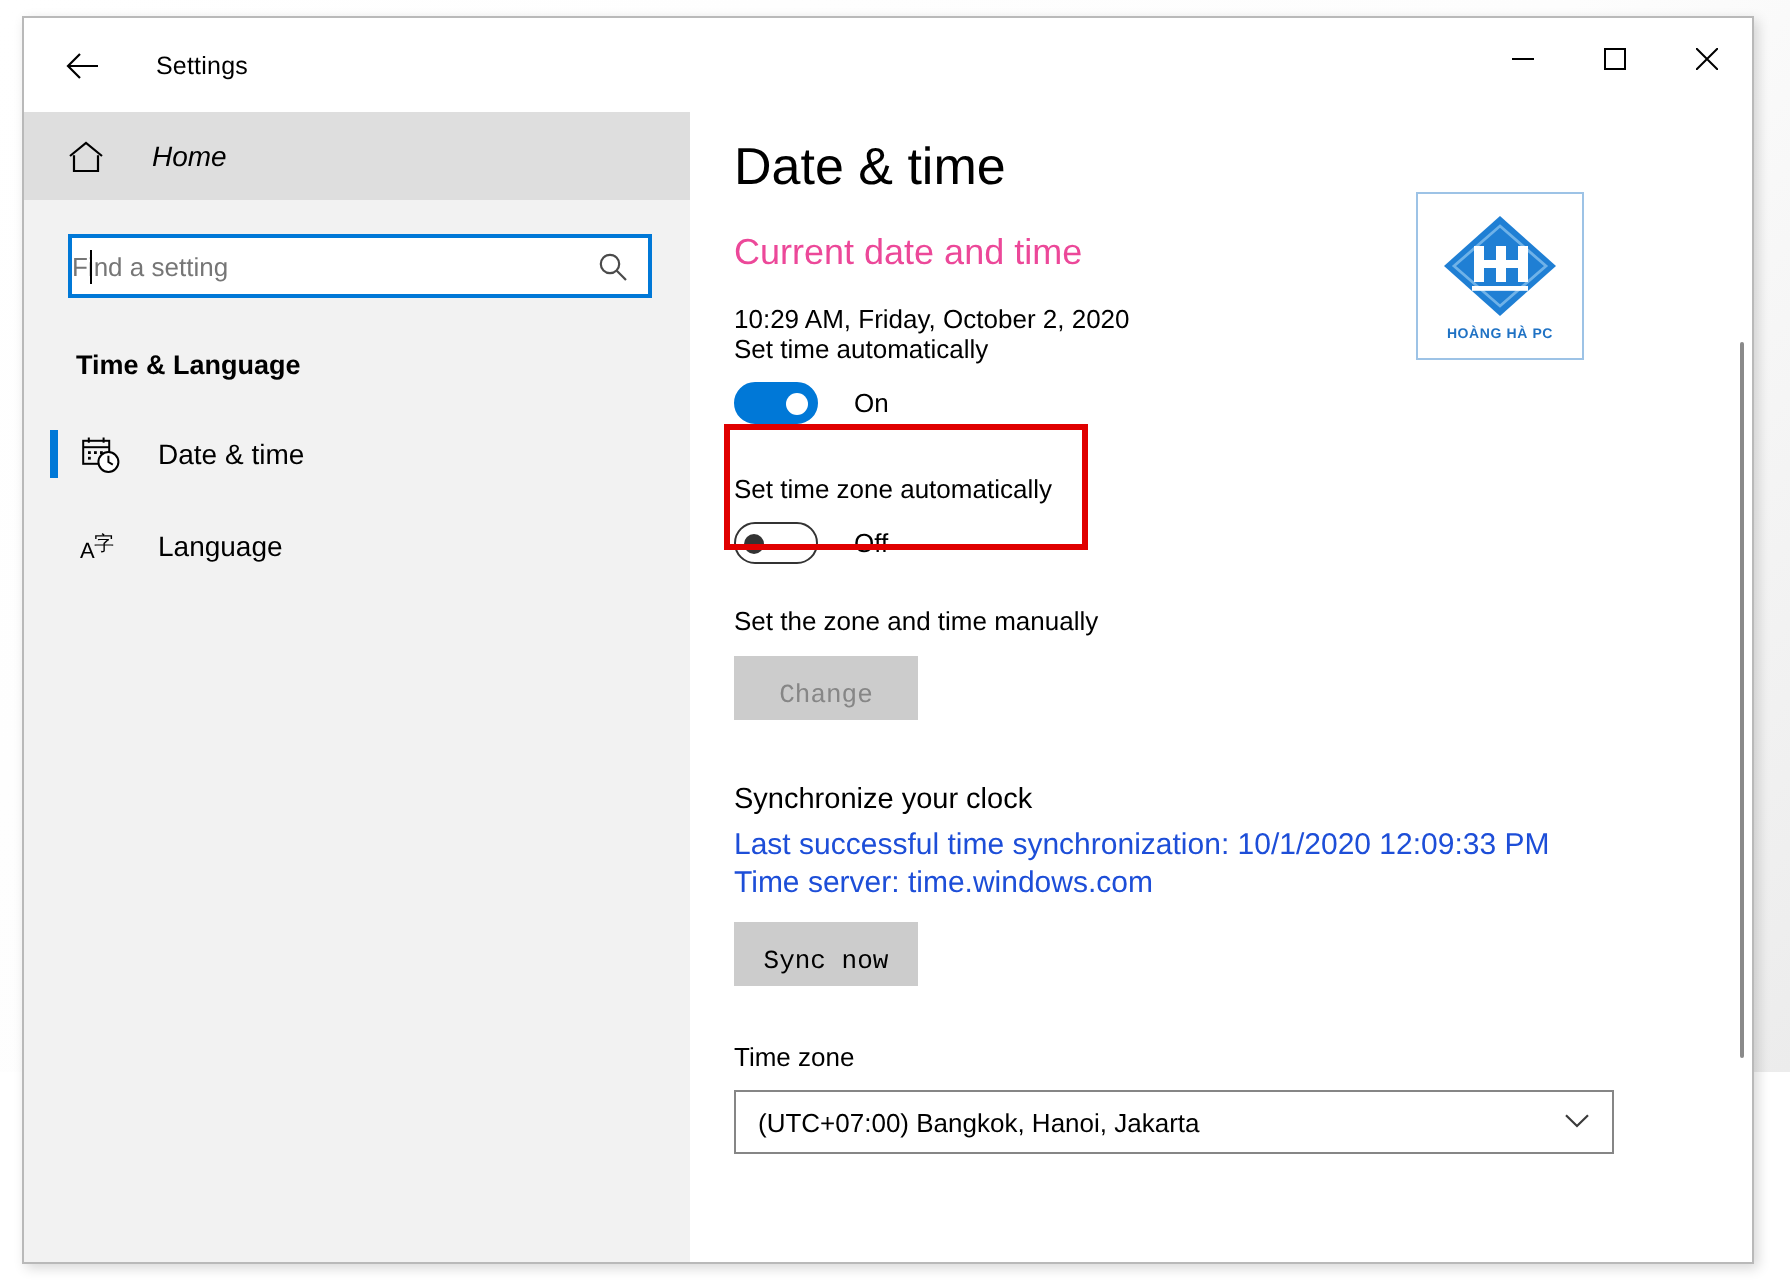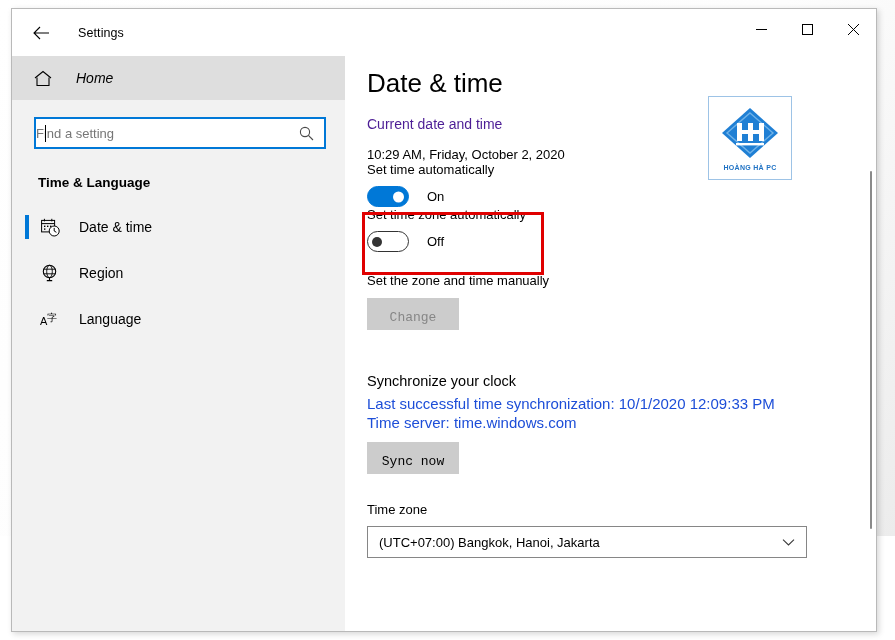--- a/index.html
+++ b/index.html
@@ -165,22 +165,22 @@
     overflow: hidden;
   }
   .page-title {
     margin: 12px 0 0 22px;
     font-size: 26px;
     font-weight: normal;
     color: #000;
   }
   .sub-head {
     margin: 17px 0 0 22px;
-    font-size: 14px;
-    color: #4c1d95;
+    font-size: 18px;
+    color: #ec4899;
   }
   .current-dt {
     margin: 15px 0 0 22px;
     font-size: 13px;
     color: #000;
   }
 
   
   .logo-box {
     position: absolute;
@@ -382,31 +382,20 @@
               <rect x="6" y="7.6" width="1.4" height="1.4" fill="#000"></rect>
               <rect x="9" y="7.6" width="1.4" height="1.4" fill="#000"></rect>
               <rect x="3" y="10.4" width="1.4" height="1.4" fill="#000"></rect>
               <circle cx="13.2" cy="13" r="5" fill="#fff" stroke="#000" stroke-width="1"></circle>
               <path d="M13.2 9.9 V13 L15.4 14.3" fill="none" stroke="#000" stroke-width="1"></path>
             </svg>
           </span>
           <span class="nav-label">Date &amp; time</span>
         </div>
 
-        <div class="nav-item">
-          <span class="nav-ico">
-            <svg width="18" height="18" viewBox="0 0 18 18">
-              <circle cx="8.5" cy="7.5" r="6.2" fill="none" stroke="#000" stroke-width="1.1"></circle>
-              <ellipse cx="8.5" cy="7.5" rx="2.8" ry="6.2" fill="none" stroke="#000" stroke-width="0.9"></ellipse>
-              <path d="M2.4 5.2 H14.6 M2.4 9.8 H14.6" stroke="#000" stroke-width="0.9"></path>
-              <path d="M8.5 13.7 V16.6 M5.8 16.6 H11.2" stroke="#000" stroke-width="1.1"></path>
-            </svg>
-          </span>
-          <span class="nav-label">Region</span>
-        </div>
 
         <div class="nav-item">
           <span class="nav-ico">
             <svg width="20" height="18" viewBox="0 0 20 18">
               <text x="0" y="15" font-family="Liberation Sans, sans-serif" font-size="11" fill="#000">A</text>
               <text x="7" y="11" font-family="DejaVu Sans, sans-serif" font-size="10" fill="#000">字</text>
             </svg>
           </span>
           <span class="nav-label">Language</span>
         </div>
@@ -434,36 +423,36 @@
       <div class="grp" style="">
         <div class="grp-label">Set time automatically</div>
         <div class="toggle-row">
           <div class="toggle on">
             <span class="knob"></span>
           </div>
           <div class="toggle-state">On</div>
         </div>
       </div>
 
-      <div class="grp" style="margin-top:0;">
+      <div class="grp" style="margin-top:25px;">
         <div class="grp-label">Set time zone automatically</div>
         <div class="toggle-row">
           <div class="toggle off">
             <span class="knob"></span>
           </div>
           <div class="toggle-state">Off</div>
         </div>
       </div>
 
       <div class="grp" style="margin-top:21px;">
         <div class="grp-label">Set the zone and time manually</div>
         <button class="btn disabled" style="margin-top:10px;">Change</button>
       </div>
 
-      <div class="grp" style="margin-top:43px;">
+      <div class="grp" style="margin-top:32px;">
         <div class="sync-head">Synchronize your clock</div>
         <div class="sync-line">Last successful time synchronization: 10/1/2020 12:09:33 PM</div>
         <div class="sync-line" style="margin-top:2px;">Time server: time.windows.com</div>
         <button class="btn" style="margin-top:11px;">Sync now</button>
       </div>
 
       <div class="grp" style="margin-top:28px;">
         <div class="tz-label">Time zone</div>
         <div class="tz-select">
           <span class="tz-value">(UTC+07:00) Bangkok, Hanoi, Jakarta</span>

